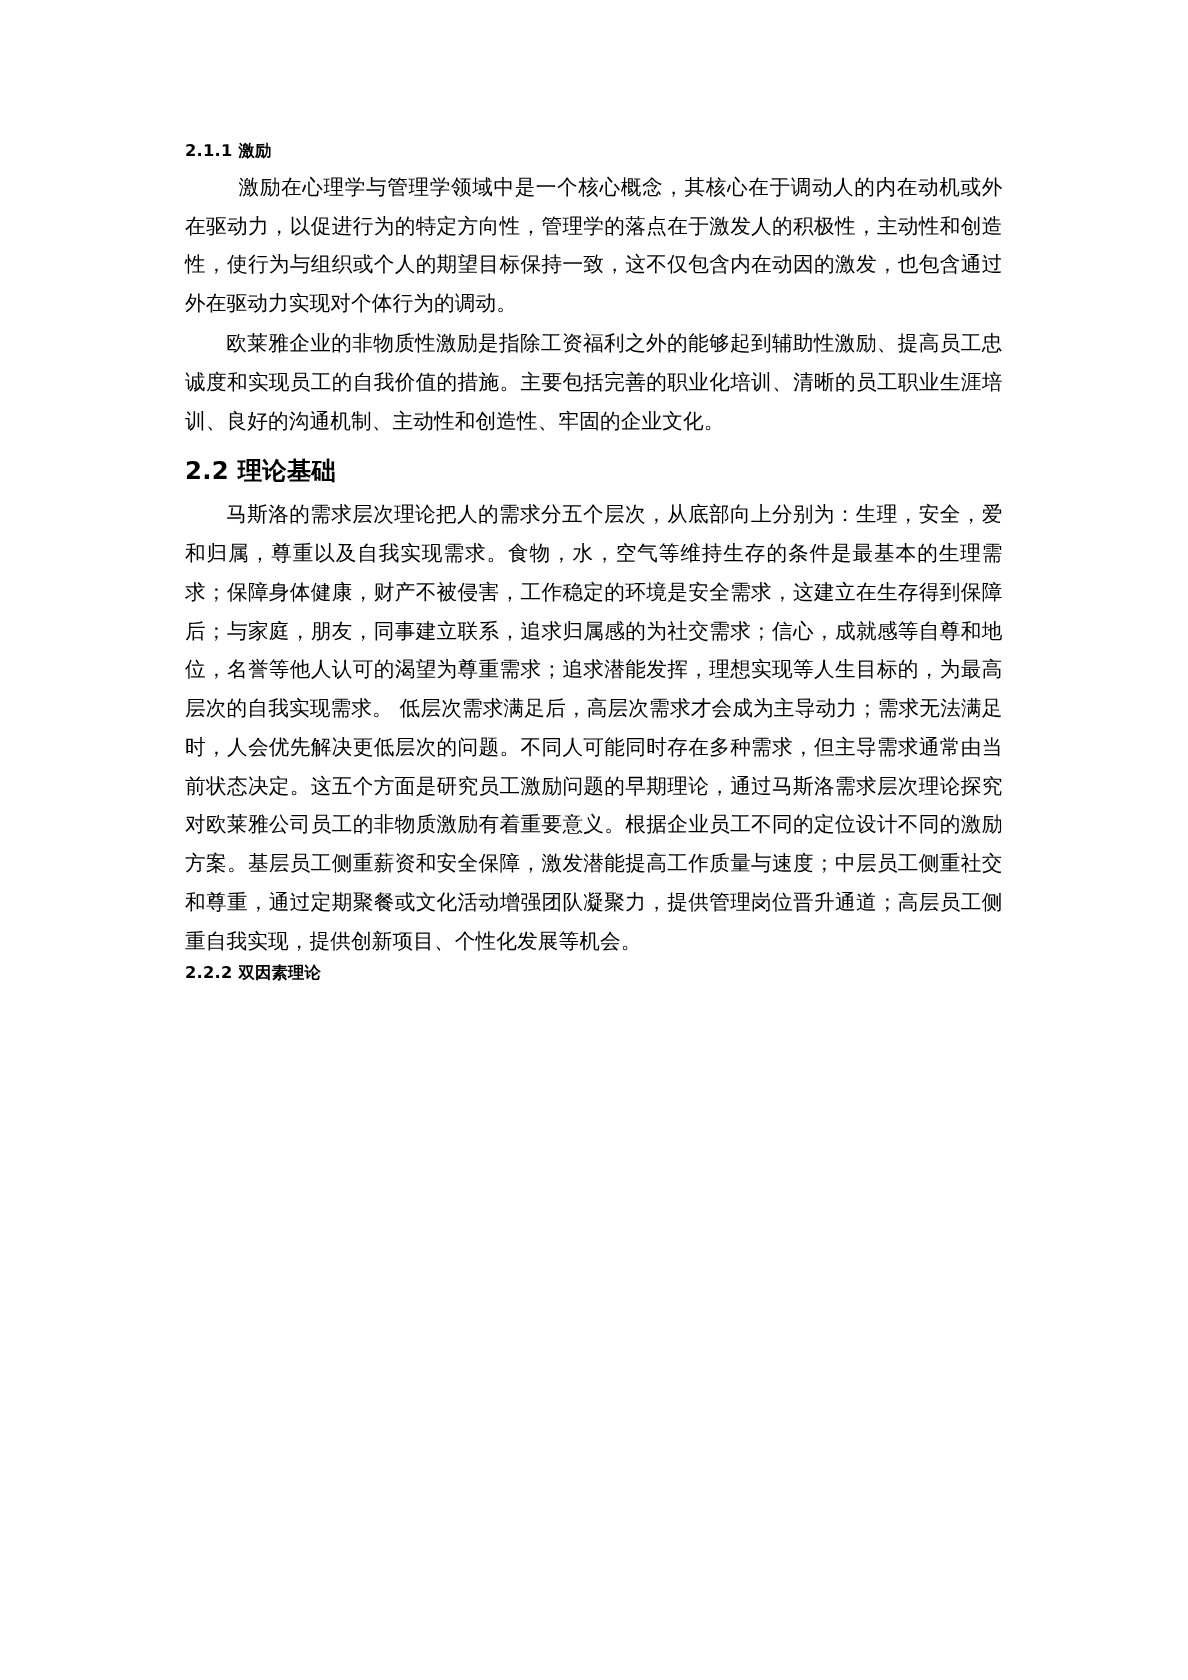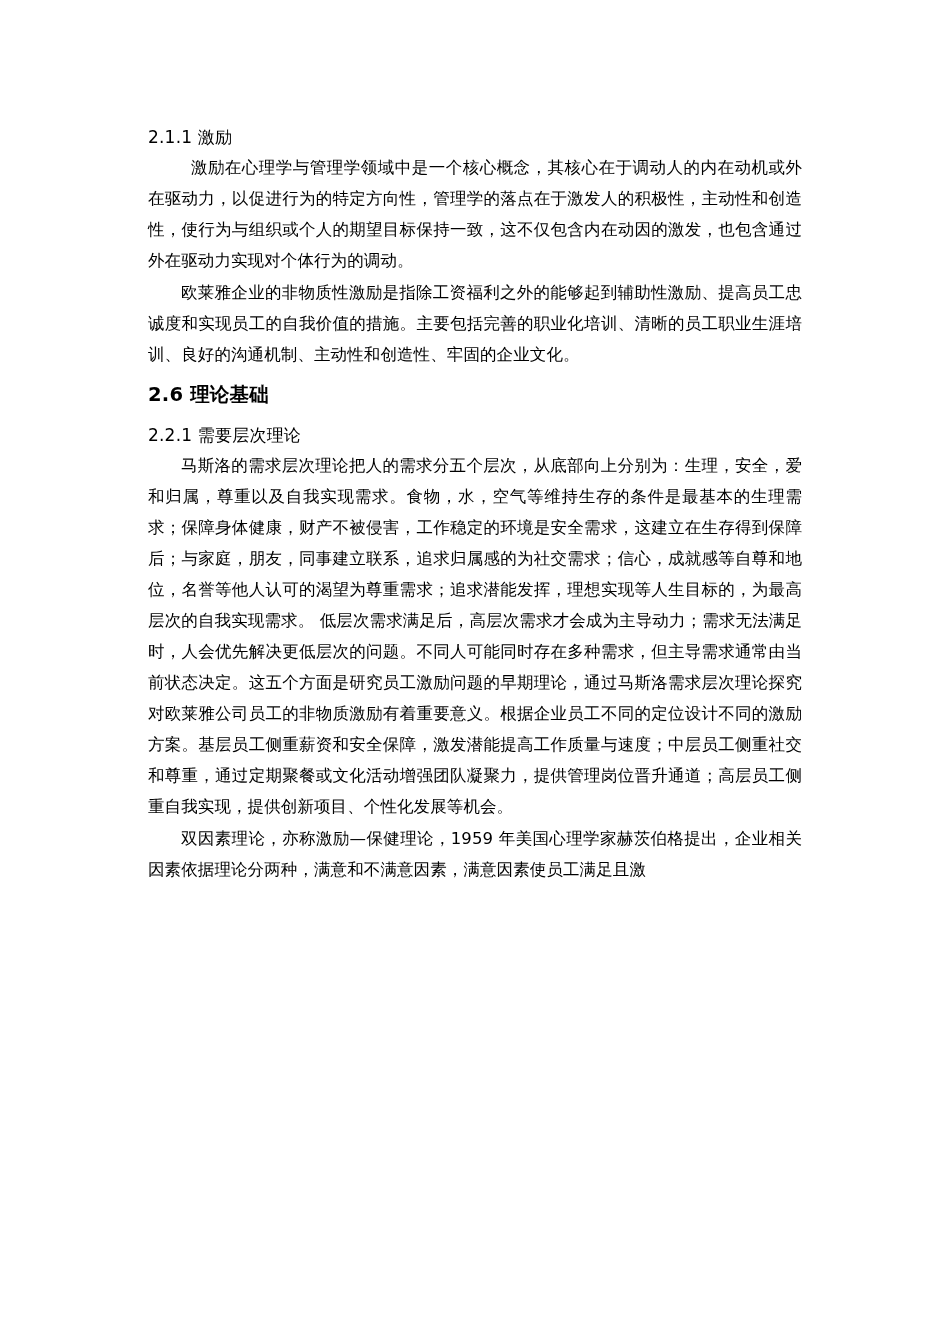--- a/index.html
+++ b/index.html
@@ -20,23 +20,23 @@
     height: 1344px;
     box-sizing: border-box;
     padding: 112px 148px 60px 148px;
     background: #ffffff;
   }
   .doc-body {
     width: 100%;
   }
   h3.heading-3 {
     font-family: "DejaVu Sans", "Liberation Sans", sans-serif;
-    font-size: 17px;
-    font-weight: normal;
-    margin: 12px 0 2px 0;
+    font-size: 13px;
+    font-weight: bold;
+    margin: 0 0 2px 0;
     line-height: 1.55;
     letter-spacing: 0.2px;
   }
   h2.heading-2 {
     font-family: "DejaVu Sans", "Liberation Sans", sans-serif;
     font-size: 19.5px;
     font-weight: bold;
     margin: 10px 0 4px 0;
     line-height: 1.5;
     letter-spacing: 0.2px;
@@ -62,23 +62,22 @@
   <div class="doc-body">
 
     <h3 class="heading-3">2.1.1 激励</h3>
 
     <p class="para indent-extra">激励在心理学与管理学领域中是一个核心概念，其核心在于调动人的内在动机或外在驱动力，以促进行为的特定方向性，管理学的落点在于激发人的积极性，主动性和创造性，使行为与组织或个人的期望目标保持一致，这不仅包含内在动因的激发，也包含通过外在驱动力实现对个体行为的调动。</p>
 
 
 
     <p class="para">欧莱雅企业的非物质性激励是指除工资福利之外的能够起到辅助性激励、提高员工忠诚度和实现员工的自我价值的措施。主要包括完善的职业化培训、清晰的员工职业生涯培训、良好的沟通机制、主动性和创造性、牢固的企业文化。</p>
 
-    <h2 class="heading-2">2.6 理论基础</h2>
+    <h2 class="heading-2">2.2 理论基础</h2>
 
-    <h3 class="heading-3">2.2.1 需要层次理论</h3>
 
     <p class="para">马斯洛的需求层次理论把人的需求分五个层次，从底部向上分别为：生理，安全，爱和归属，尊重以及自我实现需求。食物，水，空气等维持生存的条件是最基本的生理需求；保障身体健康，财产不被侵害，工作稳定的环境是安全需求，这建立在生存得到保障后；与家庭，朋友，同事建立联系，追求归属感的为社交需求；信心，成就感等自尊和地位，名誉等他人认可的渴望为尊重需求；追求潜能发挥，理想实现等人生目标的，为最高层次的自我实现需求。 低层次需求满足后，高层次需求才会成为主导动力；需求无法满足时，人会优先解决更低层次的问题。不同人可能同时存在多种需求，但主导需求通常由当前状态决定。这五个方面是研究员工激励问题的早期理论，通过马斯洛需求层次理论探究对欧莱雅公司员工的非物质激励有着重要意义。根据企业员工不同的定位设计不同的激励方案。基层员工侧重薪资和安全保障，激发潜能提高工作质量与速度；中层员工侧重社交和尊重，通过定期聚餐或文化活动增强团队凝聚力，提供管理岗位晋升通道；高层员工侧重自我实现，提供创新项目、个性化发展等机会。</p>
 
+    <h3 class="heading-3">2.2.2 双因素理论</h3>
 
-    <p class="para">双因素理论，亦称激励—保健理论，1959 年美国心理学家赫茨伯格提出，企业相关因素依据理论分两种，满意和不满意因素，满意因素使员工满足且激</p>
 
   </div>
 </div>
 
 </body></html>

